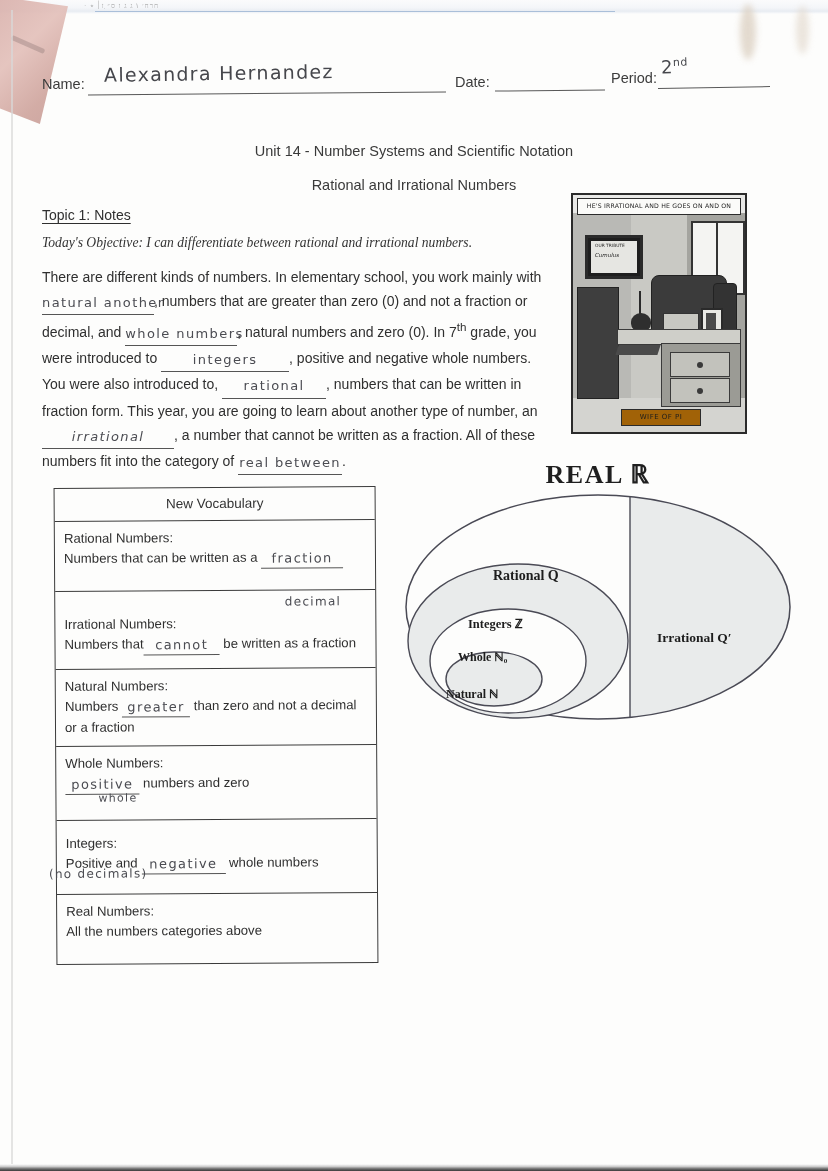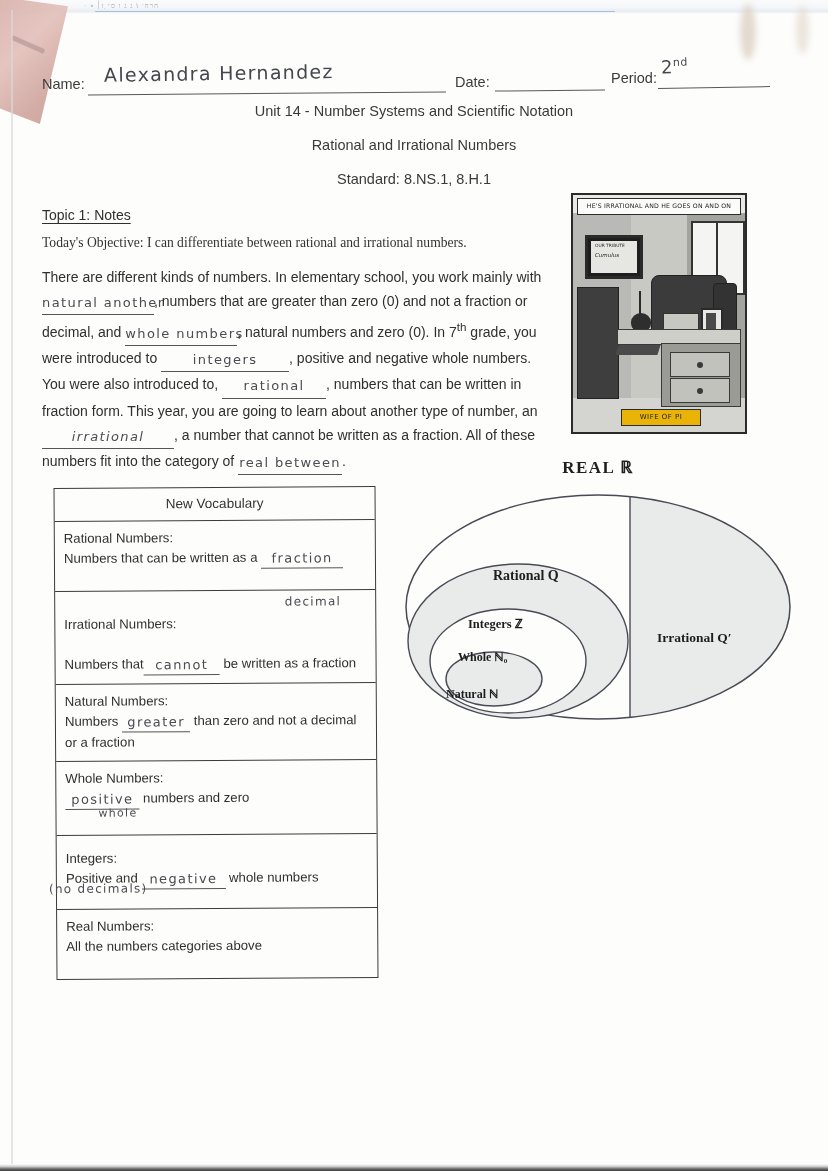--- a/index.html
+++ b/index.html
@@ -66,31 +66,31 @@
   }
   .hw-period{
     position:absolute;left:661px;top:56px;font-size:18px;letter-spacing:.5px;
     transform:rotate(-2deg);font-weight:500;
   }
   .hw-period sup{font-size:11px;}
 
   
   .title-line{
     position:absolute;width:828px;text-align:center;
-    font-family:"Liberation Sans",sans-serif;font-size:14.5px;color:#3a3a3a;
+    font-family:"Liberation Sans",sans-serif;font-size:14.5px;color:#3a3a3a;margin-top:40px;
   }
 
   
   .topic{
     position:absolute;left:42px;top:207px;font-size:14px;color:#2f2f2f;
     text-decoration:underline;text-underline-offset:3px;
   }
   .objective{
     position:absolute;left:42px;top:235px;font-size:13.6px;color:#333;
-    font-family:"Liberation Serif",serif;
+    font-style:italic;font-family:"Liberation Serif",serif;
   }
   .para{
     position:absolute;left:42px;top:265px;width:505px;
     font-size:14px;line-height:24.2px;color:#2f2f2f;
   }
   .blank{
     position:relative;display:inline-block;
     border-bottom:1.3px solid #555;text-align:center;
     vertical-align:baseline;
   }
@@ -106,21 +106,21 @@
   }
   .c-caption{
     position:absolute;left:4px;top:3px;width:162px;height:15px;
     background:#fbfbf9;border:1.3px solid #2b2b2b;
     font-family:"DejaVu Sans",sans-serif;font-size:6.2px;
     letter-spacing:.2px;color:#1d1d1d;text-align:center;line-height:14px;
     white-space:nowrap;overflow:hidden;
   }
   .c-lower{
     position:absolute;left:48px;bottom:6px;width:78px;height:15px;
-    background:#eab308;border:1.3px solid #2b2b2b;
+    background:#a16207;border:1.3px solid #2b2b2b;
     font-family:"DejaVu Sans",sans-serif;font-size:7px;
     letter-spacing:.5px;color:#1d1d1d;text-align:center;line-height:14px;
   }
   .c-wallL{position:absolute;left:0;top:18px;width:58px;height:185px;background:#b9b9b5;}
   .c-wallM{position:absolute;left:58px;top:18px;width:56px;height:185px;background:#c9c9c4;}
   .c-wallR{position:absolute;left:114px;top:18px;width:58px;height:185px;background:#a4a49f;}
   .c-window{position:absolute;left:118px;top:26px;width:50px;height:70px;background:#f4f4f2;border:2px solid #333;}
   .c-window .mull{position:absolute;left:23px;top:0;width:2px;height:100%;background:#333;}
   .c-tv{position:absolute;left:12px;top:40px;width:52px;height:38px;background:#1e1e1e;border:3px solid #2a2a2a;}
   .c-tvscr{position:absolute;left:3px;top:3px;width:46px;height:32px;background:#e6e6e2;}
@@ -161,21 +161,21 @@
   .ann{
     position:absolute;font-family:"DejaVu Sans",sans-serif;
     font-size:12px;letter-spacing:1.3px;color:#4b4c52;white-space:nowrap;
   }
 
   
   .venn{position:absolute;left:398px;top:455px;width:400px;height:300px;}
   .venn-title{
     position:absolute;left:0;top:0;width:400px;text-align:center;
     font-family:"Liberation Serif",serif;font-weight:bold;
-    font-size:17px;letter-spacing:1.5px;color:#1f1f1f;
+    font-size:26px;letter-spacing:1.5px;color:#1f1f1f;
   }
   .venn svg{position:absolute;left:0;top:28px;}
   .vlabel{
     position:absolute;font-family:"Liberation Serif",serif;font-weight:bold;
     color:#1d1d1d;white-space:nowrap;
   }
 </style>
 </head>
 <body>
 
@@ -199,21 +199,20 @@
     <span class="rule" style="left:495px;top:30px;width:110px;transform:rotate(-0.6deg);"></span>
 
     <span class="hdr-lbl" style="left:611px;top:10px;">Period:</span>
     <span class="rule" style="left:658px;top:27px;width:112px;transform:rotate(-1deg);"></span>
   </div>
   <span class="hand hw-name">Alexandra Hernandez</span>
   <span class="hand hw-period"><span>2</span><sup>nd</sup></span>
 
   <div class="title-line" style="top:103px;">Unit 14 - Number Systems and Scientific Notation</div>
   <div class="title-line" style="top:137px;">Rational and Irrational Numbers</div>
-  <div class="title-line" style="top:171px;">Standard: 8.NS.1, 8.H.1</div>
 
   <div class="topic">Topic 1: Notes</div>
   <div class="objective">Today's Objective: I can differentiate between rational and irrational numbers.</div>
 
   <div class="para">
     <span>There are different kinds of numbers. In elementary school, you work mainly with</span>
     <span class="blank" style="width:112px;"><span class="hand">natural another</span></span><span>, numbers that are greater than zero (0) and not a fraction or decimal, and</span>
     <span class="blank" style="width:112px;"><span class="hand">whole numbers</span></span><span>, natural numbers and zero (0). In 7</span><sup>th</sup><span> grade, you were introduced to</span>
     <span class="blank" style="width:128px;"><span class="hand">integers</span></span><span>, positive and negative whole numbers. You were also introduced to,</span>
     <span class="blank" style="width:104px;"><span class="hand">rational</span></span><span>, numbers that can be written in fraction form. This year, you are going to learn about another type of number, an</span>
@@ -267,21 +266,21 @@
       <div class="vterm">
         <span>Numbers that can be written as a</span>
         <span class="blank" style="width:82px;"><span class="hand">fraction</span></span>
       </div>
     </div>
 
     <div class="vrow vrow-r2">
       <span class="ann" style="right:34px;top:4px;">decimal</span>
       <div class="vterm" style="margin-top:16px;">Irrational Numbers:</div>
       <div class="vterm">
-        <span>Numbers that</span><span class="blank" style="width:76px;margin-top:20px;"><span class="hand">cannot</span></span>
+        <span>Numbers that</span><span class="blank" style="width:76px;"><span class="hand">cannot</span></span>
         <span>be written as a fraction</span>
       </div>
     </div>
 
     <div class="vrow vrow-r3">
       <div class="vterm">Natural Numbers:</div>
       <div class="vterm">
         <span>Numbers</span>
         <span class="blank" style="width:68px;"><span class="hand">greater</span></span>
         <span>than zero and not a decimal or a fraction</span>

